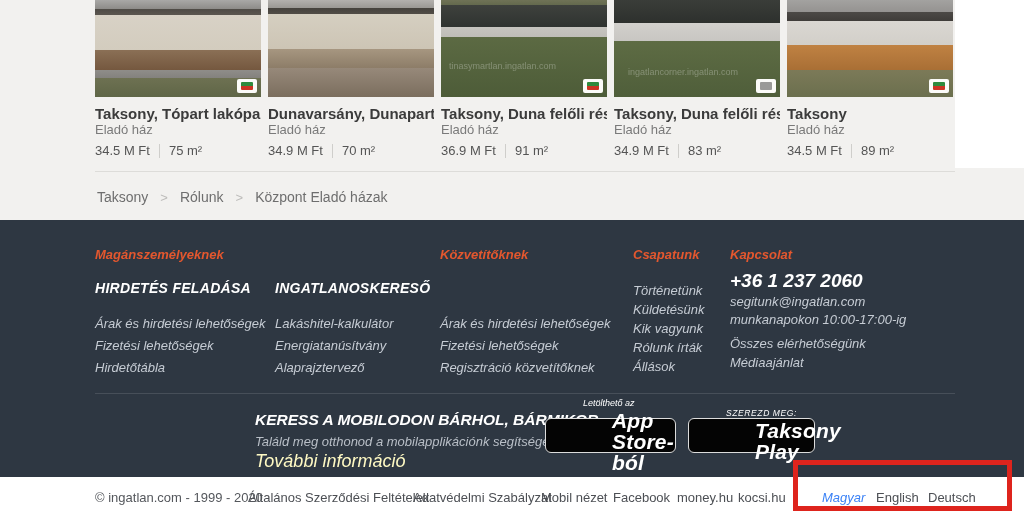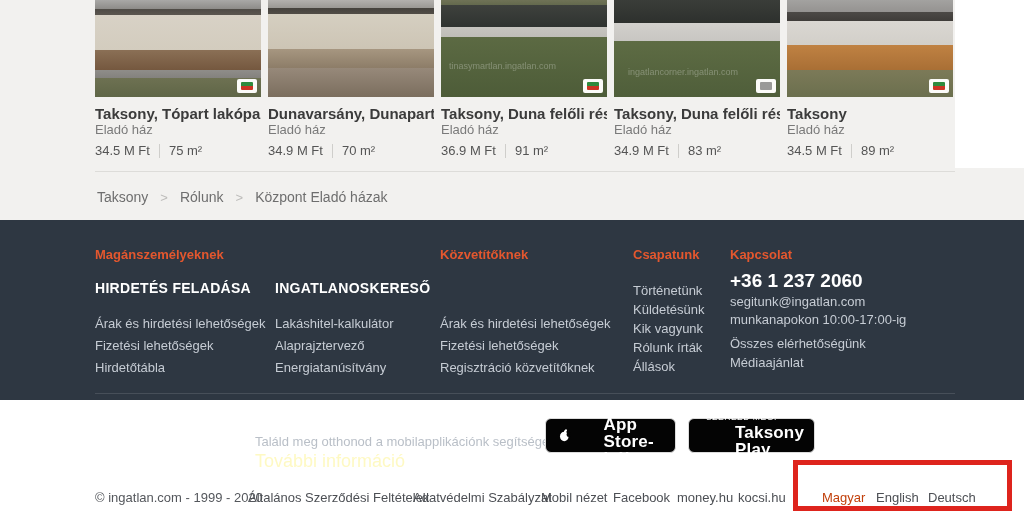--- a/index.html
+++ b/index.html
@@ -26,44 +26,44 @@
   .watermark{position:absolute;left:8px;bottom:26px;font-size:9px;color:rgba(255,255,255,0.28);white-space:nowrap;}
   .card-title{margin-top:8px;font-size:15px;font-weight:bold;color:#3b3b3b;white-space:nowrap;overflow:hidden;}
   .card-category{margin-top:0;font-size:13px;color:#7a7a7a;}
   .card-meta{margin-top:6px;display:flex;align-items:center;font-size:13px;color:#555555;}
   .meta-divider{width:1px;height:14px;background:#cfcecb;margin:0 9px;}
   .section-divider{position:absolute;left:95px;top:171px;width:860px;height:1px;background:#dddcd9;}
   .breadcrumb{position:absolute;left:97px;top:189px;display:flex;align-items:center;font-size:14px;color:#6e6e6e;}
   .crumb{cursor:pointer;}
   .crumb-sep{color:#bdbcba;margin:0 12px;font-size:13px;}
   
-  .footer{position:absolute;left:0;top:220px;width:1024px;height:180px;background:#2e3742;}
+  .footer{position:absolute;left:0;top:220px;width:1024px;height:257px;background:#2e3742;font-style:italic;}
   .fcol-header{position:absolute;font-size:13px;font-weight:bold;color:#e4572e;}
   .fgroup-heading{position:absolute;font-size:14px;font-weight:bold;color:#ffffff;letter-spacing:.3px;}
   .flinks{position:absolute;display:flex;flex-direction:column;}
   .flinks span{font-size:13px;color:#c6ccd4;line-height:22px;cursor:pointer;}
   .flinks.tight span{line-height:19px;}
   .phone{position:absolute;left:730px;top:50px;font-size:19px;font-weight:bold;color:#ffffff;}
   .contact-line{position:absolute;left:730px;font-size:13px;color:#c6ccd4;}
   .footer-divider{position:absolute;left:95px;top:173px;width:860px;height:1px;background:rgba(255,255,255,0.12);}
   .mobile-title{position:absolute;left:255px;top:191px;font-size:15.5px;font-weight:bold;color:#ffffff;}
   .mobile-sub{position:absolute;left:255px;top:214px;font-size:13px;color:#b9bfc7;}
   .mobile-link{position:absolute;left:255px;top:231px;font-size:18px;color:#fef9c3;cursor:pointer;}
-  .store-badge{position:absolute;top:198px;height:35px;background:#040404;border:1px solid #dcdcdc;border-radius:6px;display:flex;align-items:center;gap:4px;padding:0 13px;box-sizing:border-box;cursor:pointer;}
+  .store-badge{position:absolute;top:198px;height:35px;background:#040404;border:1px solid #dcdcdc;border-radius:6px;display:flex;align-items:center;gap:24px;padding:0 13px;box-sizing:border-box;cursor:pointer;}
   .badge-appstore{left:545px;width:131px;}
   .badge-gplay{left:688px;width:127px;}
   .badge-text{display:flex;flex-direction:column;color:#ffffff;line-height:1;}
   .badge-text .l1{font-size:9px;margin-bottom:2px;}
-  .badge-text .l2{font-size:17px;font-weight:bold;letter-spacing:.2px;margin-left:29px;}
+  .badge-text .l2{font-size:21px;font-weight:bold;letter-spacing:.2px;margin-left:29px;}
   .badge-gplay .l1{font-size:8.5px;letter-spacing:.6px;}
   
   .bottom-bar{position:absolute;left:0;top:477px;width:904px;height:39px;background:#ffffff;}
   .bb-item{position:absolute;top:13px;font-size:13px;color:#54575c;white-space:nowrap;}
   .bb-link{cursor:pointer;color:#4c4f54;}
-  .lang-active{color:#c2410c;}
+  .lang-active{color:#3b82f6;font-style:italic;}
   
   .annotation-box{position:absolute;left:793px;top:460px;width:219px;height:51px;border:5px solid #de241d;box-sizing:border-box;z-index:50;}
 </style>
 </head>
 <body>
 
 <div class="top-section">
   <div class="white-corner"></div>
 
   <div class="cards-row">
@@ -164,22 +164,22 @@
   <div class="fgroup-heading" style="left:95px;top:60px;">HIRDETÉS FELADÁSA</div>
   <div class="flinks" style="left:95px;top:93px;">
     <span>Árak és hirdetési lehetőségek</span>
     <span>Fizetési lehetőségek</span>
     <span>Hirdetőtábla</span>
   </div>
 
   <div class="fgroup-heading" style="left:275px;top:60px;">INGATLANOSKERESŐ</div>
   <div class="flinks" style="left:275px;top:93px;">
     <span>Lakáshitel-kalkulátor</span>
+    <span>Energiatanúsítvány</span>
     <span>Alaprajztervező</span>
-    <span>Energiatanúsítvány</span>
   </div>
 
   <div class="flinks" style="left:440px;top:93px;">
     <span>Árak és hirdetési lehetőségek</span>
     <span>Fizetési lehetőségek</span>
     <span>Regisztráció közvetítőknek</span>
   </div>
 
   <div class="flinks tight" style="left:633px;top:61px;">
     <span>Történetünk</span>

